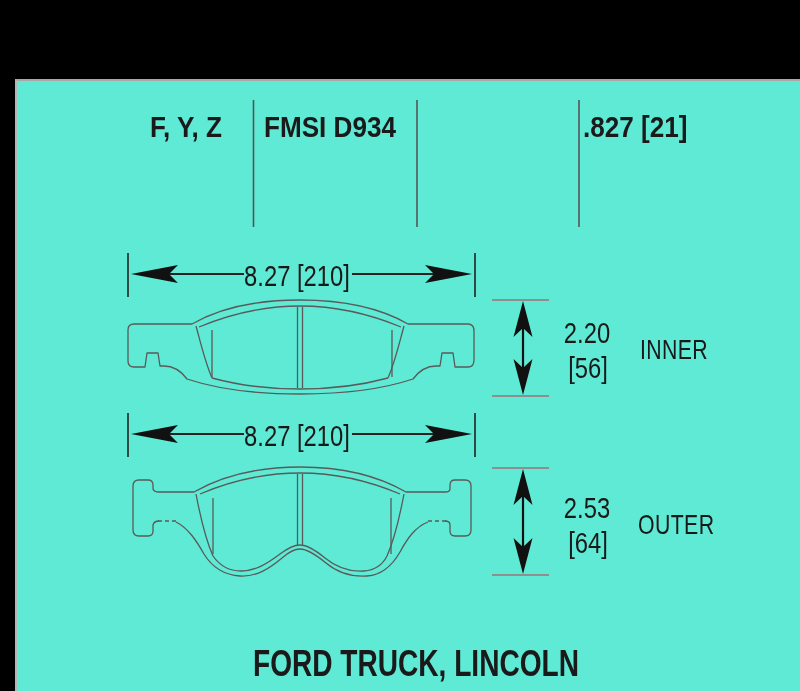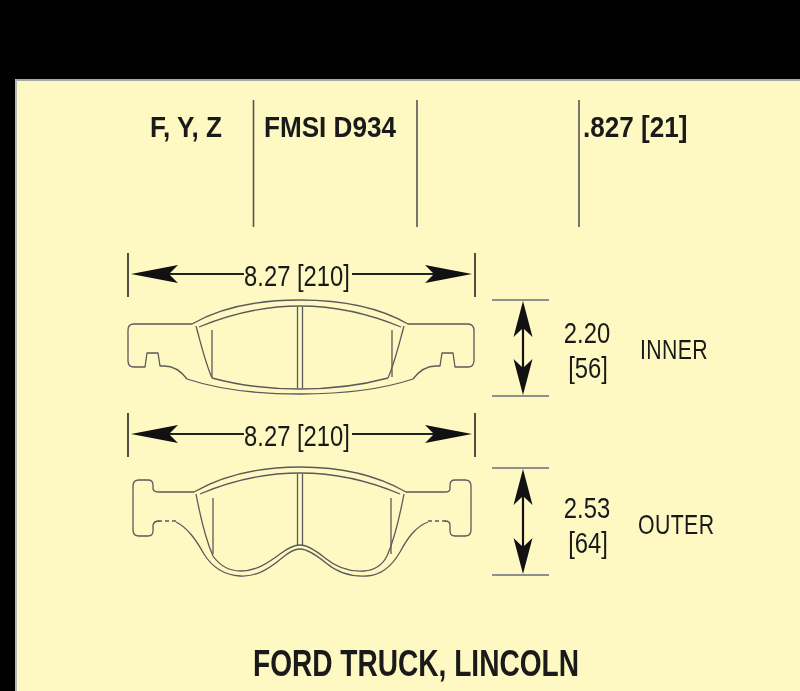--- a/index.html
+++ b/index.html
@@ -1,16 +1,16 @@
 <!DOCTYPE html>
 <html><head>
 <meta charset="utf-8">
 <style>
   html,body{margin:0;padding:0;background:#fff;}
-  .stage{position:relative;width:800px;height:691px;background:#fef9c3;overflow:hidden;
+  .stage{position:relative;width:800px;height:691px;background:#5eead4;overflow:hidden;
          font-family:"Liberation Sans","DejaVu Sans",sans-serif;color:#1a1a1a;}
   .top-bar{position:absolute;left:0;top:0;width:800px;height:79px;background:#000;}
   .left-bar{position:absolute;left:0;top:0;width:15px;height:691px;background:#000;}
   .frame{position:absolute;left:15px;top:79px;right:0;bottom:0;
          border-top:2px solid #a8a8a8;border-left:2px solid #b5b5b5;}
   .artwork{position:absolute;left:0;top:0;width:800px;height:691px;}
   .lbl{position:absolute;white-space:nowrap;}
   .hdr{font-weight:bold;font-size:30px;transform:scaleX(0.87);transform-origin:left center;}
   .hdr-c{font-weight:bold;font-size:30px;width:200px;text-align:center;
          transform:scaleX(0.87);transform-origin:center;}

